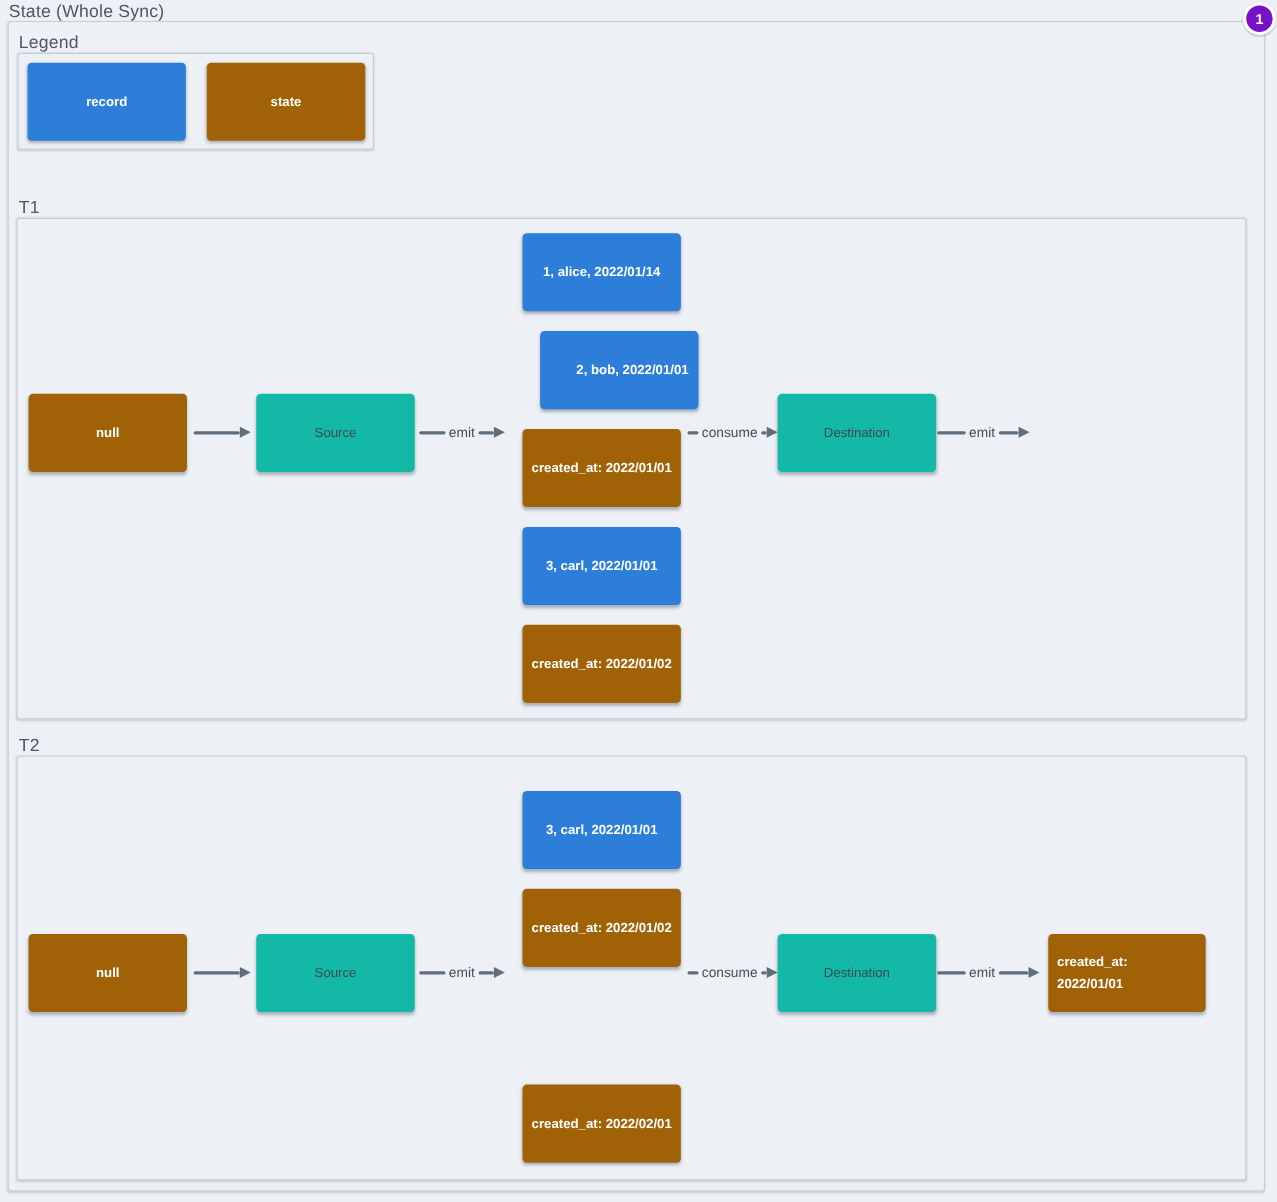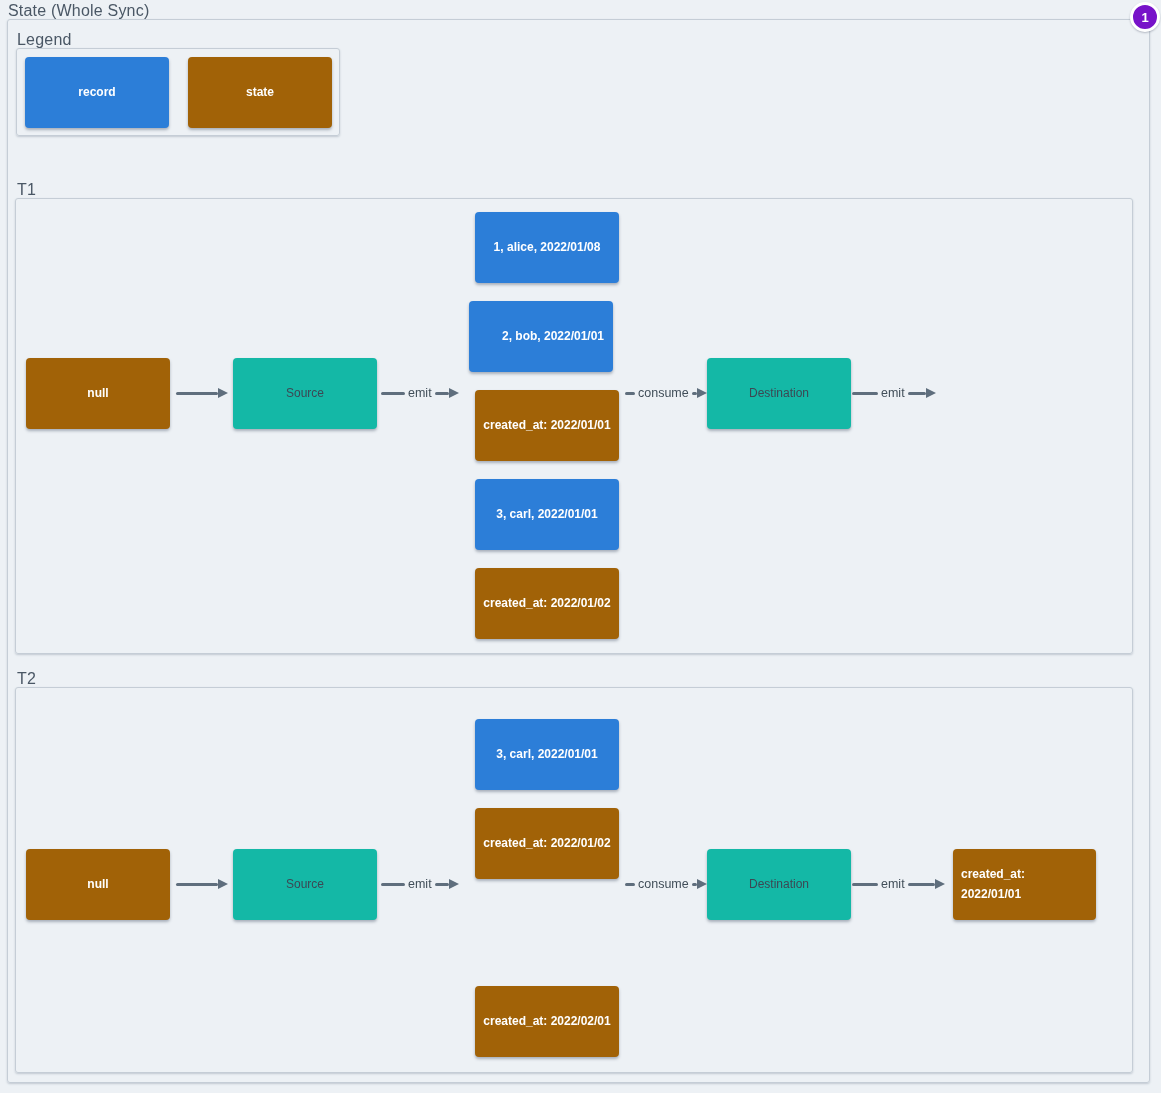--- a/index.html
+++ b/index.html
@@ -75,22 +75,22 @@
 
   <div class="node plain" style="left:233px; top:358px;">Source</div>
 
   <div class="connector" style="left:381px; top:383px; width:78px;">
     <span class="seg" style="width:24px;"></span>
     <span class="lbl">emit</span>
     <span class="seg" style="flex:1;"></span>
     <span class="head"></span>
   </div>
 
-  <div class="node record" style="left:475px; top:212px;">1, alice, 2022/01/08</div>
-  <div class="node record" style="left:469px; top:301px;padding-left:32px;">2, bob, 2022/01/01</div>
+  <div class="node record" style="left:475px; top:212px;">1, alice, 2022/01/14</div>
+  <div class="node record" style="left:491px; top:301px;padding-left:32px;">2, bob, 2022/01/01</div>
   <div class="node state" style="left:475px; top:390px;">created_at: 2022/01/01</div>
   <div class="node record" style="left:475px; top:479px;">3, carl, 2022/01/01</div>
   <div class="node state" style="left:475px; top:568px;">created_at: 2022/01/02</div>
 
   <div class="connector" style="left:625px; top:383px; width:82px;">
     <span class="seg" style="width:10px;"></span>
     <span class="lbl">consume</span>
     <span class="seg" style="flex:1;"></span>
     <span class="head"></span>
   </div>

